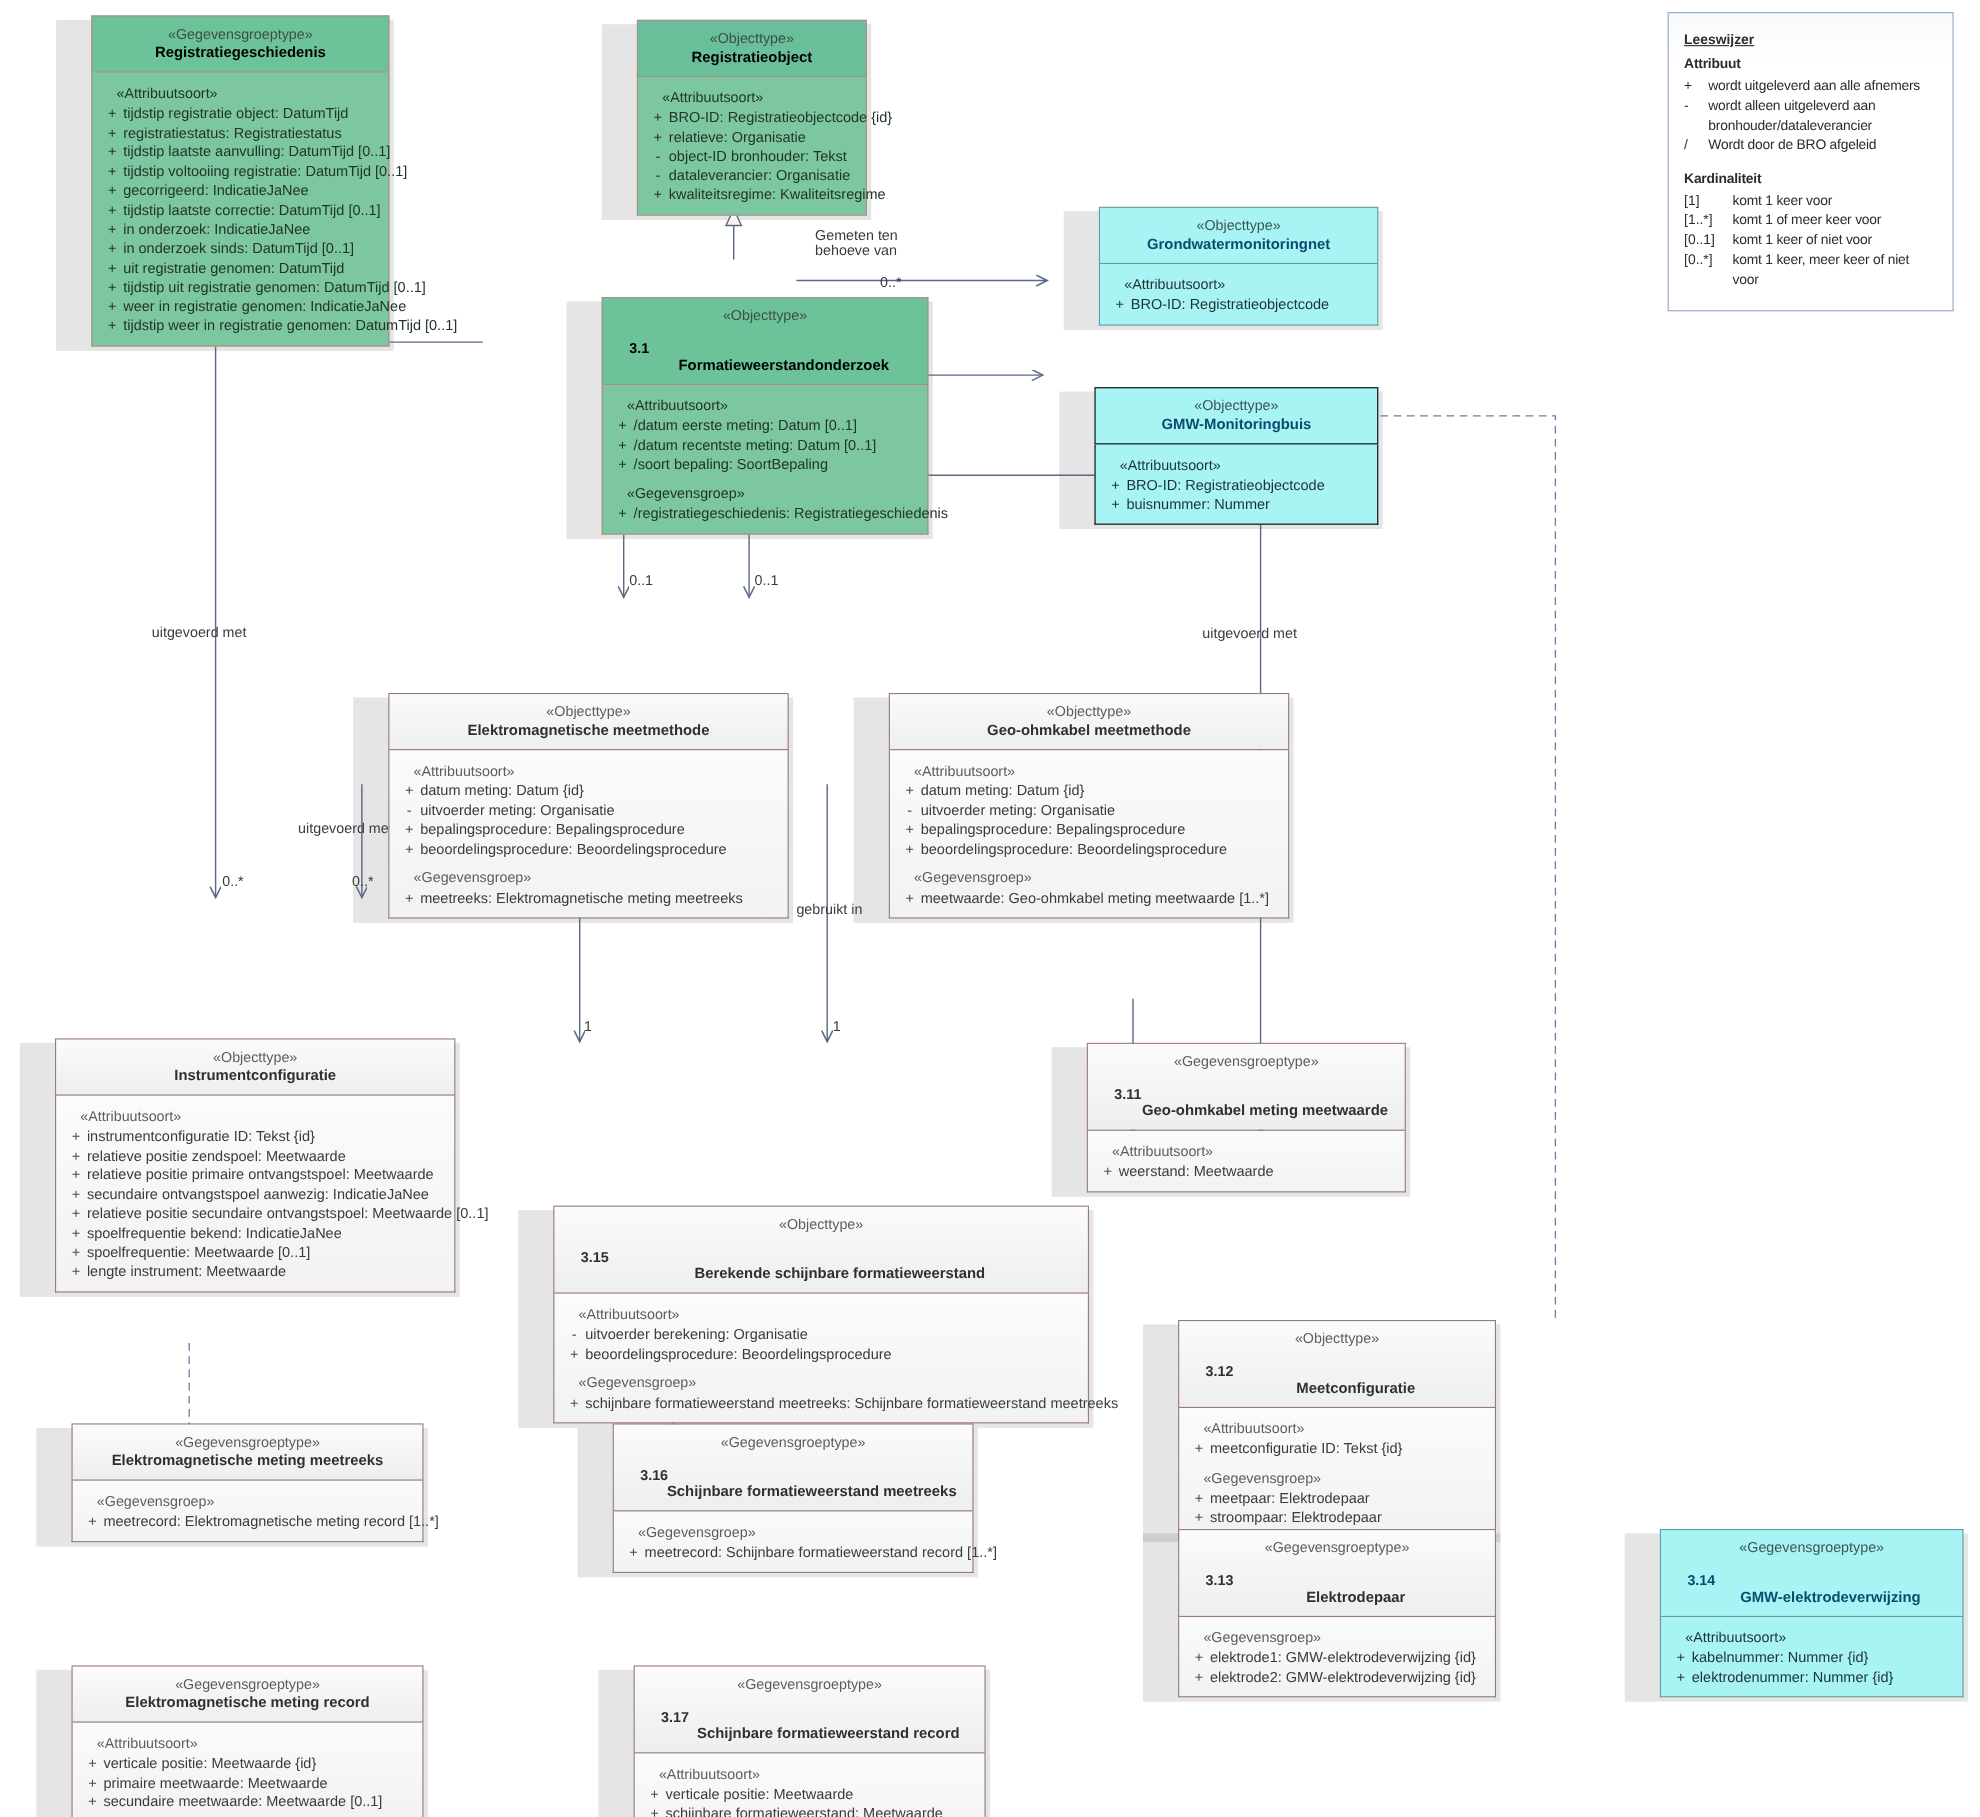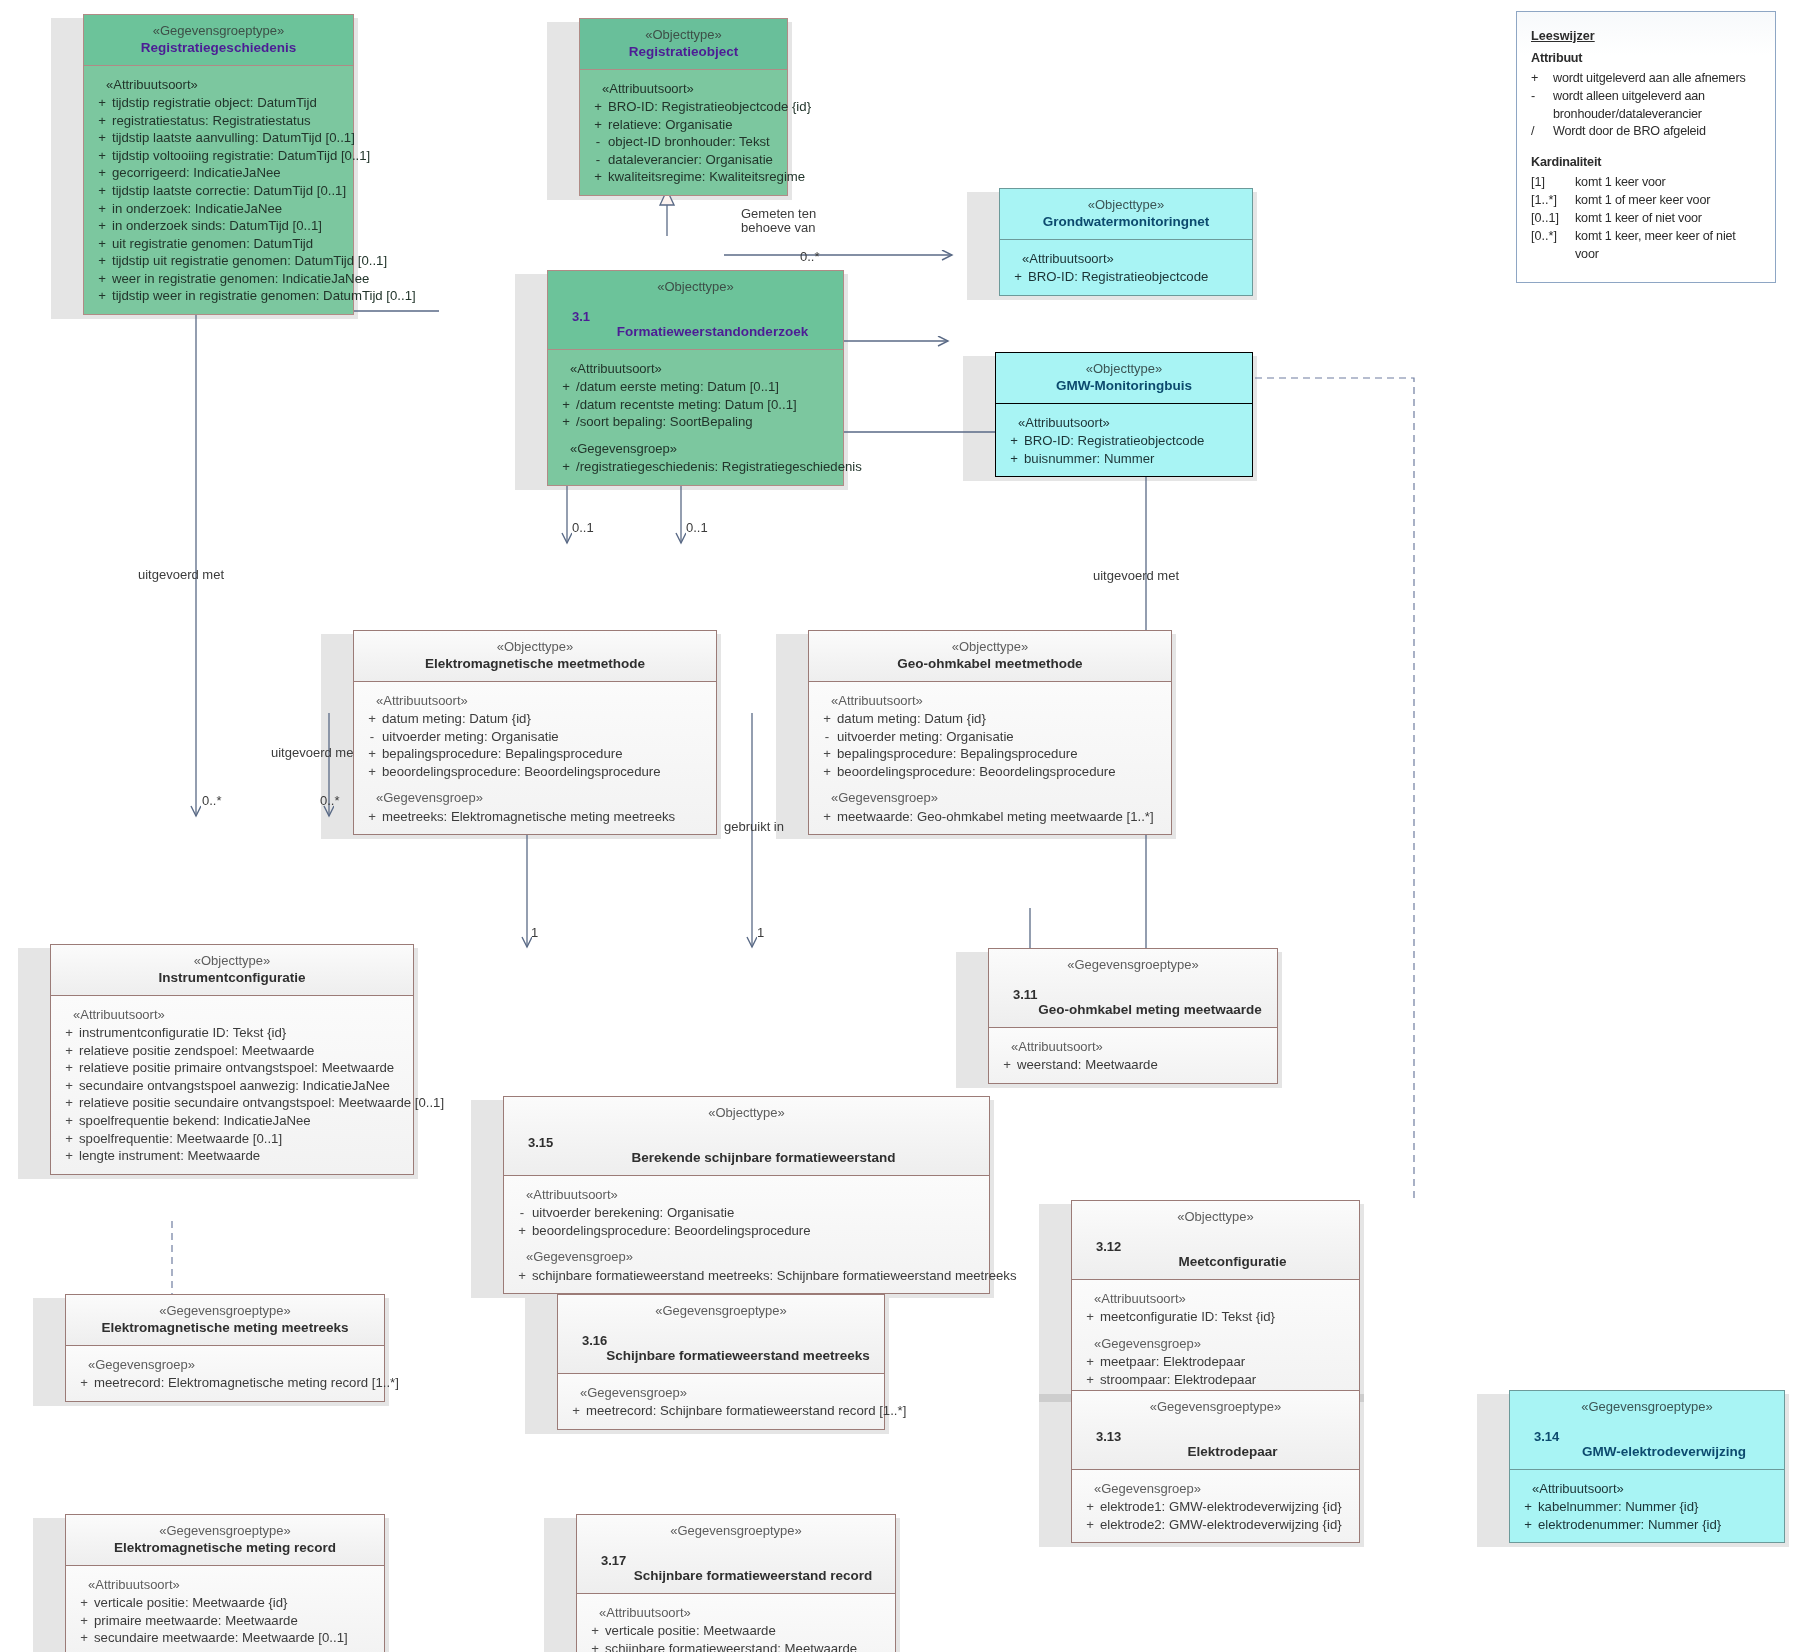--- a/index.html
+++ b/index.html
@@ -38,21 +38,21 @@
   .attr{display:flex;white-space:nowrap;font-size:13.2px;}
   .attr .vis{width:20px;flex:0 0 20px;text-align:center;color:#4a4a4a;}
   .attr .txt{color:#3b3b3b;}
 
   
   .grey .hdr{background:linear-gradient(#fbfbfb,#eeeeee);}
   .grey .body{background:linear-gradient(#fbfbfb,#f2f2f2);}
   .green .hdr{background:#6cc39a;border-color:#b08b86;}
   .green .body{background:#7cc79f;border-color:#b08b86;}
   .green .stereo{color:#3d4f47;}
-  .green .nm,.green .num{color:#4c1d95;}
+  .green .nm,.green .num{color:#000000;}
   .green .group,.green .attr .vis,.green .attr .txt{color:#22352b;}
   .greenL .hdr{background:#69bf9a;}
   .greenL .body{background:#7cc79f;}
   .cyan .hdr{background:#a8f4f4;border-color:#6c9a9a;}
   .cyan .body{background:#a8f4f4;border-color:#6c9a9a;}
   .cyan .stereo{color:#3c5555;}
   .cyan .nm,.cyan .num{color:#0c4a6e;}
   .cyan .group,.cyan .attr .vis,.cyan .attr .txt{color:#1c3336;}
   .cyanB .hdr,.cyanB .body{border-color:#000;background:#a8f4f4;}
 

